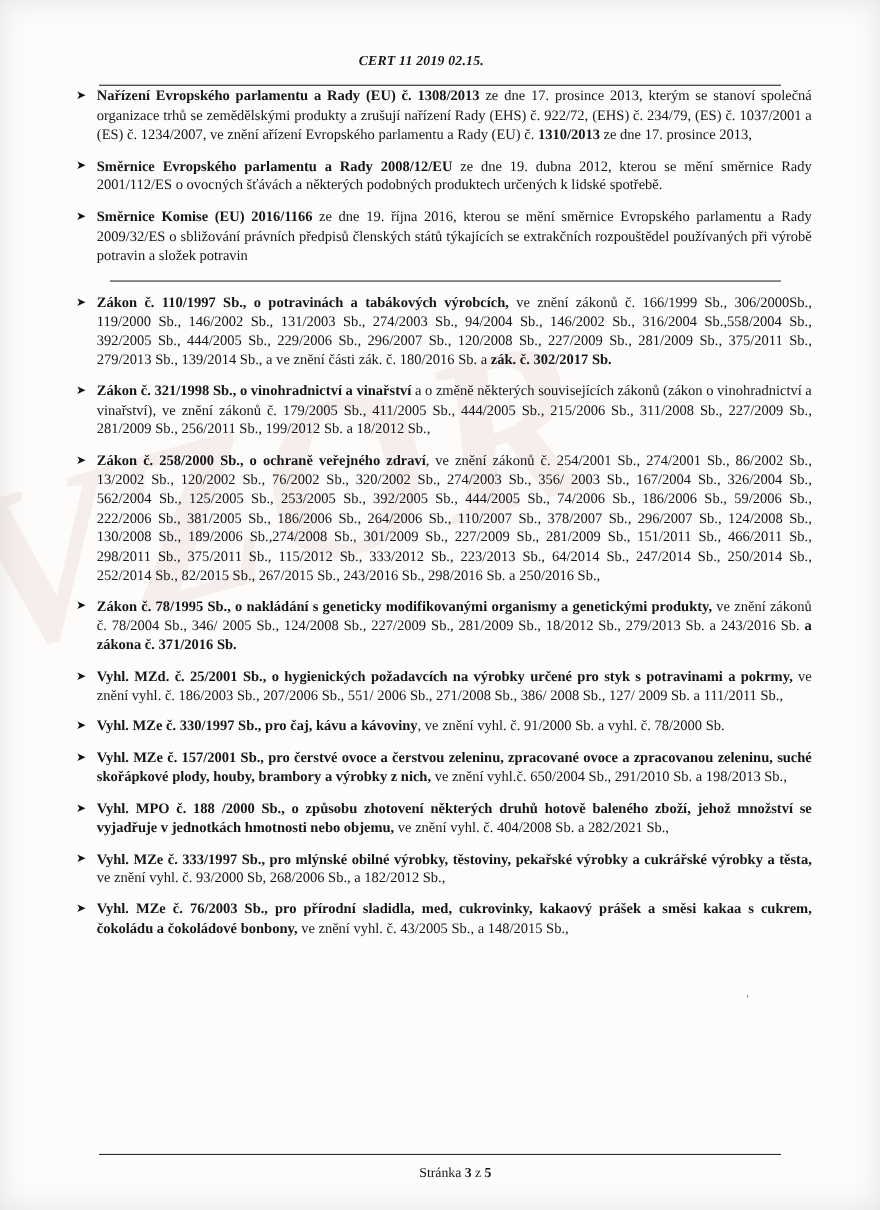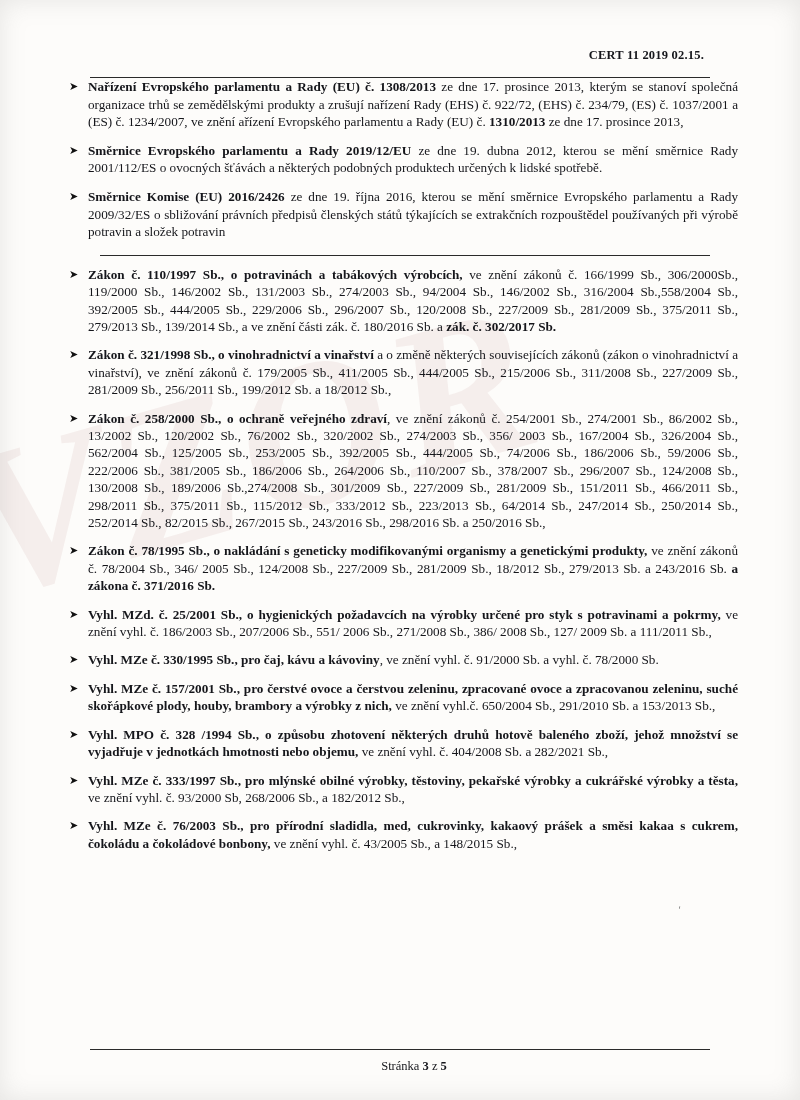--- a/index.html
+++ b/index.html
@@ -38,21 +38,22 @@
     position: absolute;
     inset: 0;
     box-shadow: inset 0 0 26px rgba(120,120,120,0.18);
     pointer-events: none;
   }
   .content {
     position: relative;
     padding: 38px 62px 0 62px;
   }
   .header {
-    text-align: right;
+    text-align: center;
+    font-style: italic;
     font-weight: bold;
     font-size: 12.5px;
     color: #16171c;
     letter-spacing: 0.2px;
     padding-right: 34px;
     padding-top: 10px;
   }
   .rule {
     border: 0;
     border-top: 1px solid #2a2a2a;
@@ -134,25 +135,25 @@
 
     <hr class="rule">
 
     <ul class="list group-top">
       <li class="item">
         <span class="bullet">➤</span>
         <span class="itext"><b>Nařízení Evropského parlamentu a Rady (EU) č. 1308/2013</b><span> ze dne 17. prosince 2013, kterým se stanoví společná organizace trhů se zemědělskými produkty a zrušují nařízení Rady (EHS) č. 922/72, (EHS) č. 234/79, (ES) č. 1037/2001 a (ES) č. 1234/2007, ve znění ařízení Evropského parlamentu a Rady (EU) č. </span><b>1310/2013</b><span> ze dne 17. prosince 2013,</span></span>
       </li>
       <li class="item">
         <span class="bullet">➤</span>
-        <span class="itext"><b>Směrnice Evropského parlamentu a Rady 2019/12/EU</b><span> ze dne 19. dubna 2012, kterou se mění směrnice Rady 2001/112/ES o ovocných šťávách a některých podobných produktech určených k lidské spotřebě.</span></span>
-      </li>
-      <li class="item">
-        <span class="bullet">➤</span>
-        <span class="itext"><b>Směrnice Komise (EU) 2016/2426</b><span> ze dne 19. října 2016, kterou se mění směrnice Evropského parlamentu a Rady 2009/32/ES o sbližování právních předpisů členských států týkajících se extrakčních rozpouštědel používaných při výrobě potravin a složek potravin</span></span>
+        <span class="itext"><b>Směrnice Evropského parlamentu a Rady 2008/12/EU</b><span> ze dne 19. dubna 2012, kterou se mění směrnice Rady 2001/112/ES o ovocných šťávách a některých podobných produktech určených k lidské spotřebě.</span></span>
+      </li>
+      <li class="item">
+        <span class="bullet">➤</span>
+        <span class="itext"><b>Směrnice Komise (EU) 2016/1166</b><span> ze dne 19. října 2016, kterou se mění směrnice Evropského parlamentu a Rady 2009/32/ES o sbližování právních předpisů členských států týkajících se extrakčních rozpouštědel používaných při výrobě potravin a složek potravin</span></span>
       </li>
     </ul>
 
     <hr class="rule short">
 
     <ul class="list">
       <li class="item">
         <span class="bullet">➤</span>
         <span class="itext"><b>Zákon č. 110/1997 Sb., o potravinách a tabákových výrobcích,</b><span> ve znění zákonů č. 166/1999 Sb., 306/2000Sb., 119/2000 Sb., 146/2002 Sb., 131/2003 Sb., 274/2003 Sb., 94/2004 Sb., 146/2002 Sb., 316/2004 Sb.,558/2004 Sb., 392/2005 Sb., 444/2005 Sb., 229/2006 Sb., 296/2007 Sb., 120/2008 Sb., 227/2009 Sb., 281/2009 Sb., 375/2011 Sb., 279/2013 Sb., 139/2014 Sb., a ve znění části zák. č. 180/2016 Sb. a </span><b>zák. č. 302/2017 Sb.</b></span>
       </li>
@@ -167,29 +168,29 @@
       <li class="item">
         <span class="bullet">➤</span>
         <span class="itext"><b>Zákon č. 78/1995 Sb., o nakládání s geneticky modifikovanými organismy a genetickými produkty,</b><span> ve znění zákonů č. 78/2004 Sb., 346/ 2005 Sb., 124/2008 Sb., 227/2009 Sb., 281/2009 Sb., 18/2012 Sb., 279/2013 Sb. a 243/2016 Sb. </span><b>a zákona č. 371/2016 Sb.</b></span>
       </li>
       <li class="item">
         <span class="bullet">➤</span>
         <span class="itext"><b>Vyhl. MZd. č. 25/2001 Sb., o hygienických požadavcích na výrobky určené pro styk s potravinami a pokrmy,</b><span> ve znění vyhl. č. 186/2003 Sb., 207/2006 Sb., 551/ 2006 Sb., 271/2008 Sb., 386/ 2008 Sb., 127/ 2009 Sb. a 111/2011 Sb.,</span></span>
       </li>
       <li class="item">
         <span class="bullet">➤</span>
-        <span class="itext"><b>Vyhl. MZe č. 330/1995 Sb., pro čaj, kávu a kávoviny</b><span>, ve znění vyhl. č. 91/2000 Sb. a vyhl. č. 78/2000 Sb.</span></span>
-      </li>
-      <li class="item">
-        <span class="bullet">➤</span>
-        <span class="itext"><b>Vyhl. MZe č. 157/2001 Sb., pro čerstvé ovoce a čerstvou zeleninu, zpracované ovoce a zpracovanou zeleninu, suché skořápkové plody, houby, brambory a výrobky z nich,</b><span> ve znění vyhl.č. 650/2004 Sb., 291/2010 Sb. a 153/2013 Sb.,</span></span>
-      </li>
-      <li class="item">
-        <span class="bullet">➤</span>
-        <span class="itext"><b>Vyhl. MPO č. 328 /1994 Sb., o způsobu zhotovení některých druhů hotově baleného zboží, jehož množství se vyjadřuje v jednotkách hmotnosti nebo objemu,</b><span> ve znění vyhl. č. 404/2008 Sb. a 282/2021 Sb.,</span></span>
+        <span class="itext"><b>Vyhl. MZe č. 330/1997 Sb., pro čaj, kávu a kávoviny</b><span>, ve znění vyhl. č. 91/2000 Sb. a vyhl. č. 78/2000 Sb.</span></span>
+      </li>
+      <li class="item">
+        <span class="bullet">➤</span>
+        <span class="itext"><b>Vyhl. MZe č. 157/2001 Sb., pro čerstvé ovoce a čerstvou zeleninu, zpracované ovoce a zpracovanou zeleninu, suché skořápkové plody, houby, brambory a výrobky z nich,</b><span> ve znění vyhl.č. 650/2004 Sb., 291/2010 Sb. a 198/2013 Sb.,</span></span>
+      </li>
+      <li class="item">
+        <span class="bullet">➤</span>
+        <span class="itext"><b>Vyhl. MPO č. 188 /2000 Sb., o způsobu zhotovení některých druhů hotově baleného zboží, jehož množství se vyjadřuje v jednotkách hmotnosti nebo objemu,</b><span> ve znění vyhl. č. 404/2008 Sb. a 282/2021 Sb.,</span></span>
       </li>
       <li class="item">
         <span class="bullet">➤</span>
         <span class="itext"><b>Vyhl. MZe č. 333/1997 Sb., pro mlýnské obilné výrobky, těstoviny, pekařské výrobky a cukrářské výrobky a těsta,</b><span> ve znění vyhl. č. 93/2000 Sb, 268/2006 Sb., a 182/2012 Sb.,</span></span>
       </li>
       <li class="item">
         <span class="bullet">➤</span>
         <span class="itext"><b>Vyhl. MZe č. 76/2003 Sb., pro přírodní sladidla, med, cukrovinky, kakaový prášek a směsi kakaa s cukrem, čokoládu a čokoládové bonbony,</b><span> ve znění vyhl. č. 43/2005 Sb., a 148/2015 Sb.,</span></span>
       </li>
     </ul>

